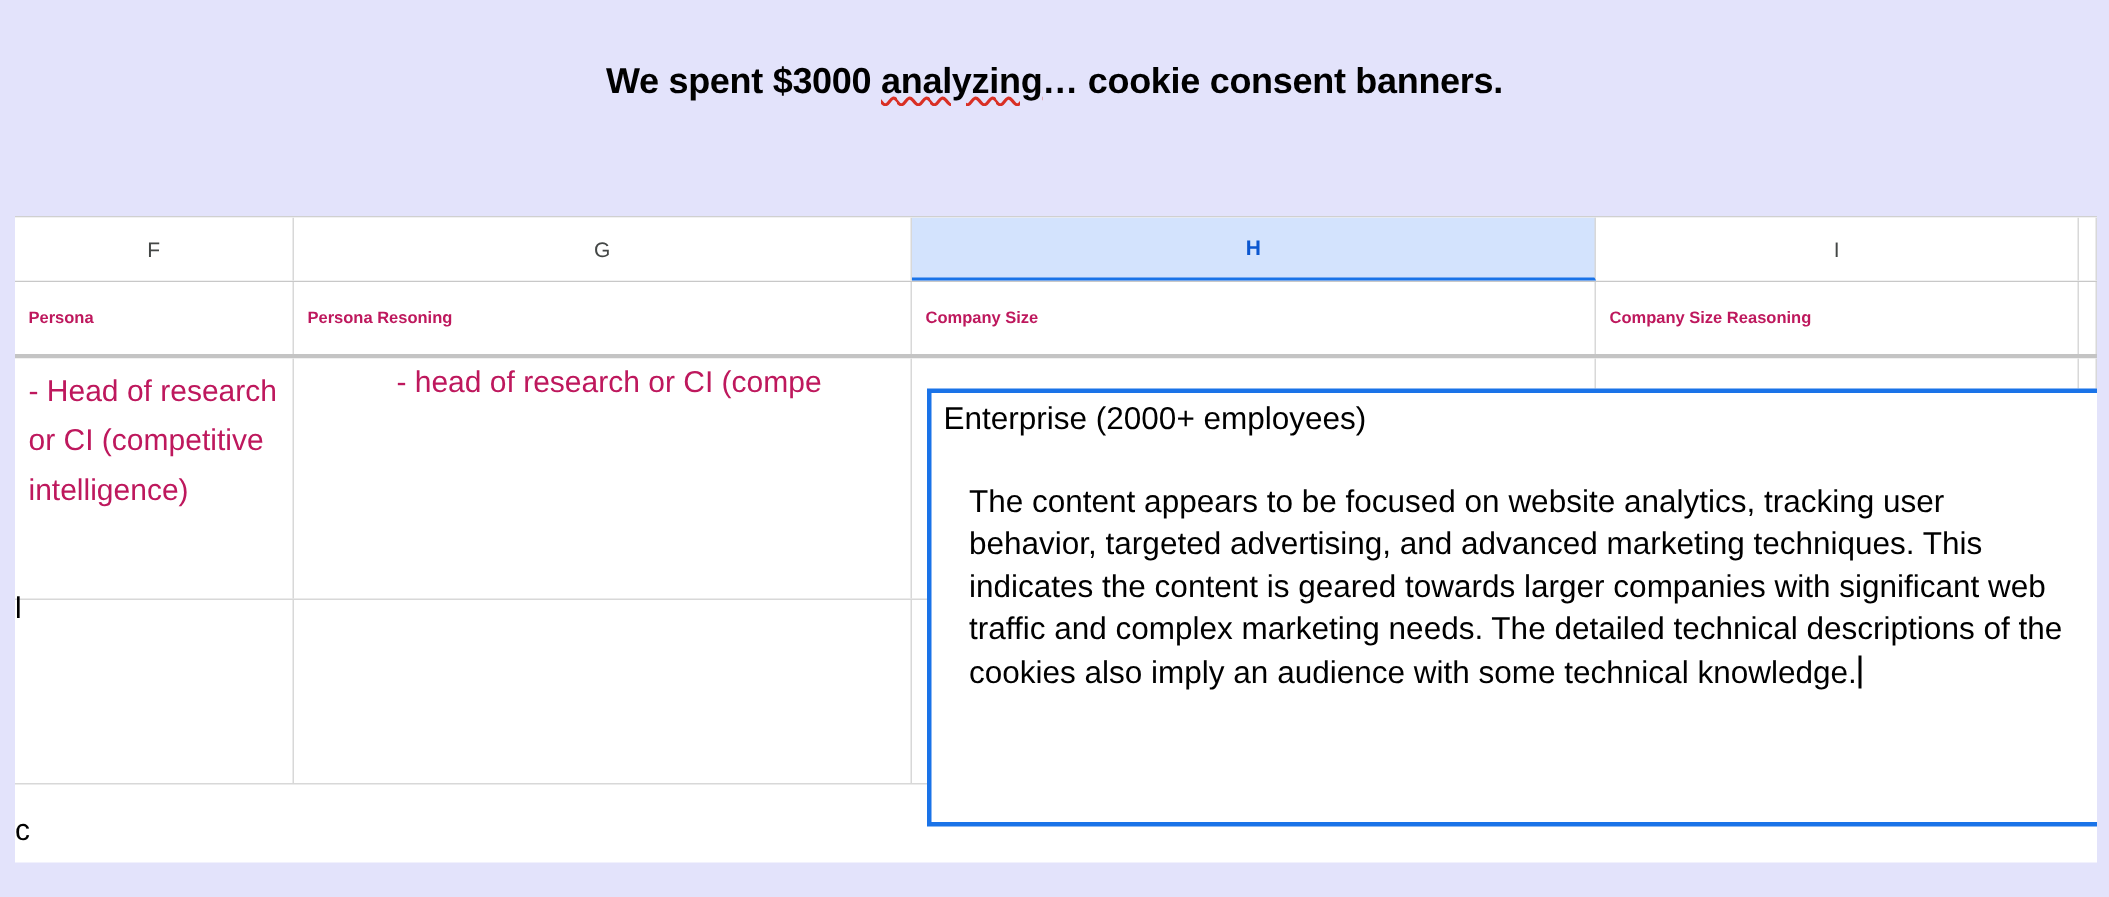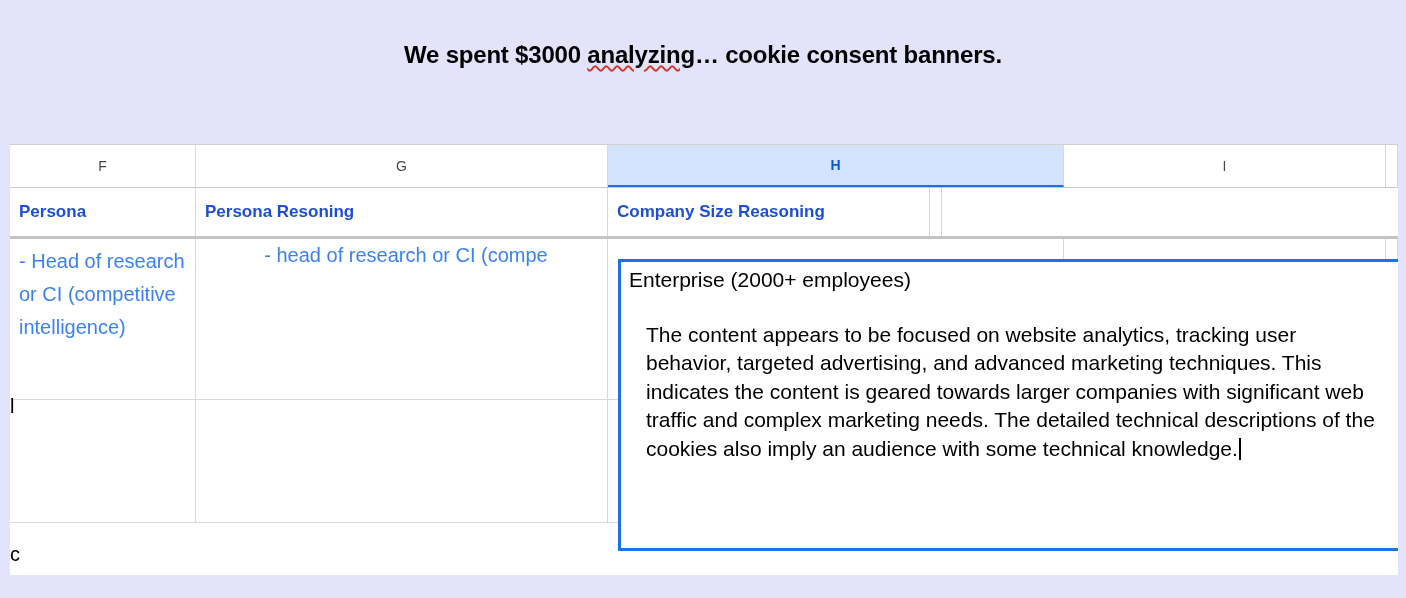--- a/index.html
+++ b/index.html
@@ -83,39 +83,39 @@
 
   .row-header {
     display: flex;
     height: 48px;
     border-bottom: 3px solid #c4c4c4;
     background: #ffffff;
   }
   .hdr-cell {
     display: flex;
     align-items: center;
-    font-size: 17px;
+    font-size: 11px;
     font-weight: bold;
-    color: #1d4ed8;
+    color: #be185d;
     padding-left: 9px;
     border-right: 1px solid #d8d8d8;
     box-sizing: border-box;
     overflow: hidden;
     white-space: nowrap;
   }
 
   .data-row {
     display: flex;
     height: 160px;
     border-bottom: 1px solid #d8d8d8;
     background: #ffffff;
   }
   .data-cell {
     font-size: 20px;
-    color: #3b82f6;
+    color: #be185d;
     padding-left: 9px;
     border-right: 1px solid #d8d8d8;
     box-sizing: border-box;
     overflow: hidden;
     display: flex;
     align-items: center;
     line-height: 33px;
   }
   .cell-f {
     align-items: flex-start;
@@ -195,20 +195,21 @@
     <div class="col-head c-f">F</div>
     <div class="col-head c-g">G</div>
     <div class="col-head c-h selected">H</div>
     <div class="col-head c-i">I</div>
     <div class="col-head c-j"></div>
   </div>
 
   <div class="row-header">
     <div class="hdr-cell c-f">Persona</div>
     <div class="hdr-cell c-g">Persona Resoning</div>
+    <div class="hdr-cell c-h">Company Size</div>
     <div class="hdr-cell c-i">Company Size Reasoning</div>
     <div class="hdr-cell c-j"></div>
   </div>
 
   <div class="data-row">
     <div class="data-cell cell-f c-f">- Head of research or CI (competitive intelligence)</div>
     <div class="data-cell cell-g c-g">
       <div class="line">- head of research or CI (compe</div>
       <div class="gap"></div>
     </div>

